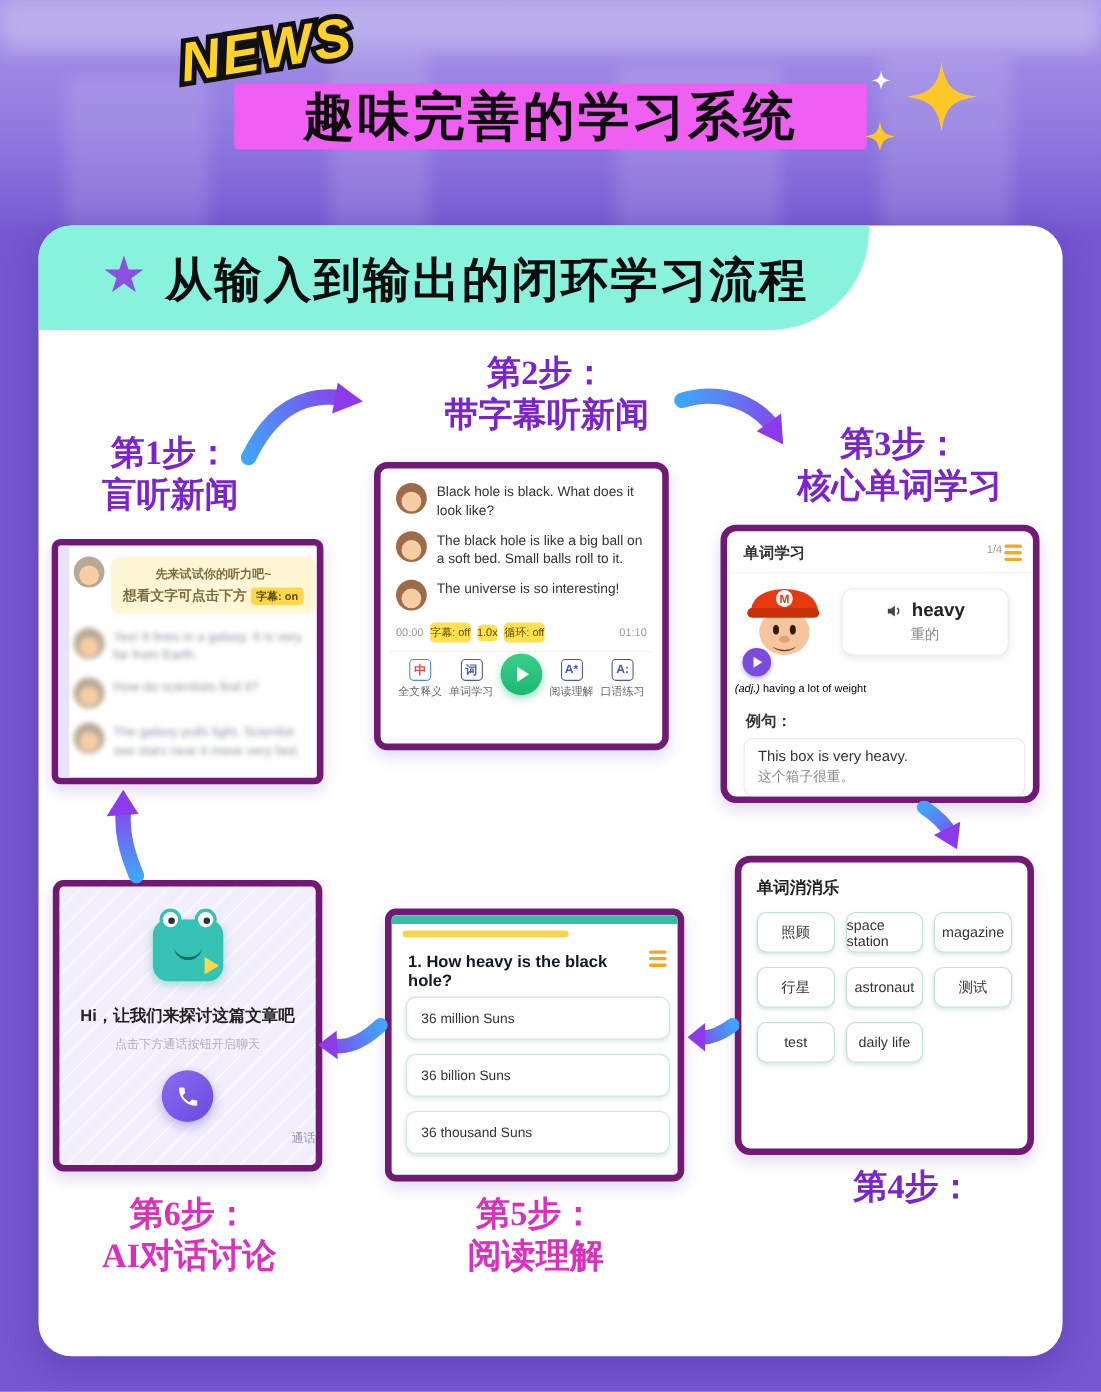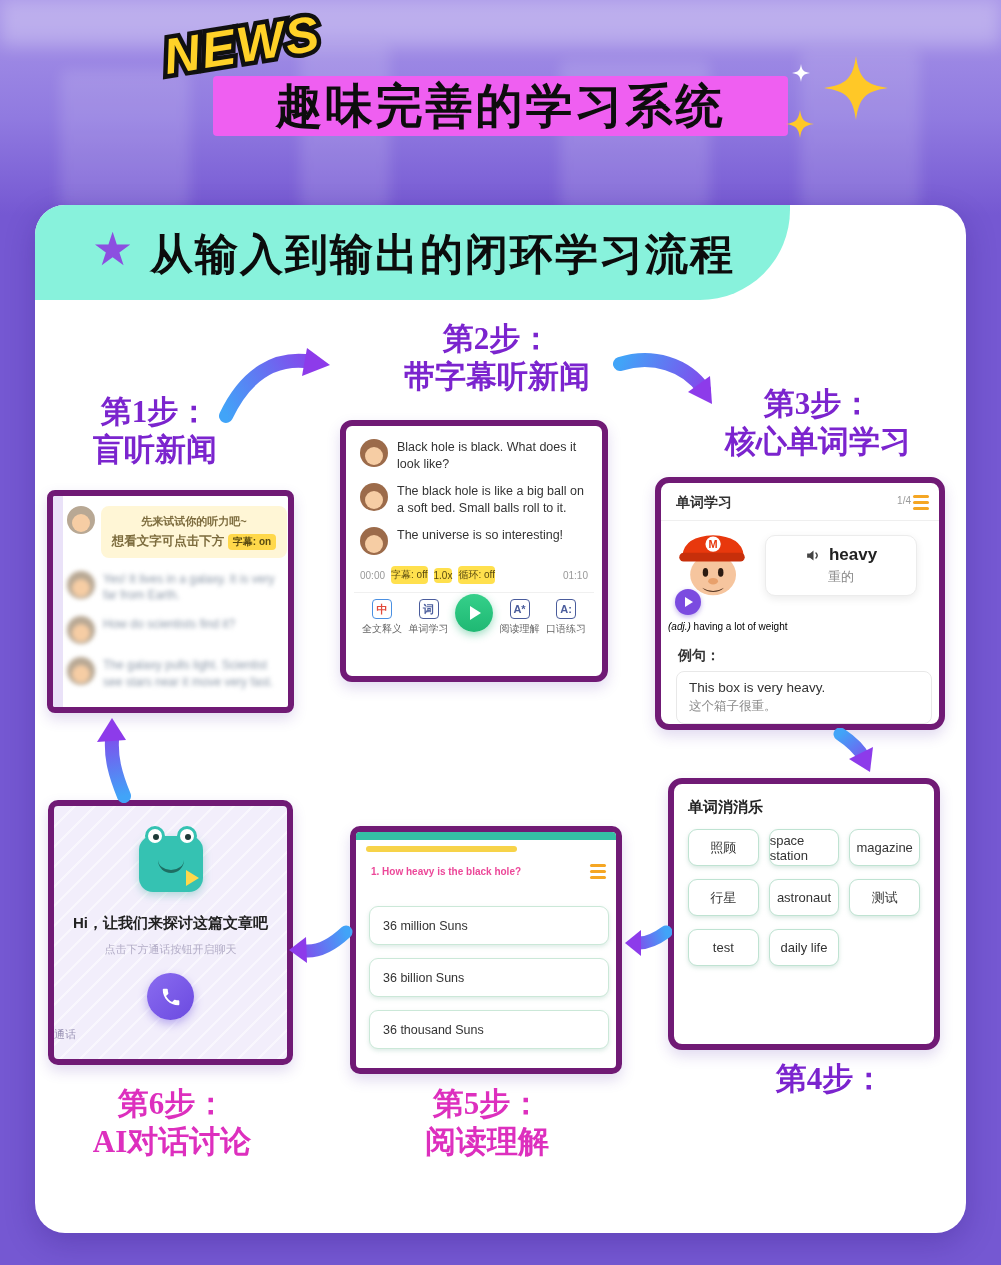--- a/index.html
+++ b/index.html
@@ -124,21 +124,21 @@
   .c4-grid { display:grid; grid-template-columns:1fr 1fr 1fr; gap:13px 10px; }
   .word-btn { height:37px; background:#fff; border:1.5px solid #BFE3D2; border-radius:9px;
               display:flex; align-items:center; justify-content:center; font-size:13px; color:#333;
               box-shadow:0 2px 4px rgba(140,190,170,.35); cursor:pointer; }
 
   
   .card5 { left:350px; top:826px; width:272px; height:248px; border-radius:10px; }
   .c5-bar1 { position:absolute; left:0; top:0; width:100%; height:8px; background:#35C0A5; }
   .c5-bar2 { position:absolute; left:10px; top:14px; width:58%; height:6px; background:#F7D349; border-radius:3px; }
   .c5-ham { position:absolute; right:10px; top:32px; }
-  .c5-question { position:absolute; left:15px; top:34px; width:215px; font-size:10px; font-weight:bold; color:#ec4899; }
+  .c5-question { position:absolute; left:15px; top:34px; width:215px; font-size:15px; font-weight:bold; color:#0f172a; }
   .c5-options { position:absolute; left:13px; top:74px; width:240px; display:flex; flex-direction:column; gap:13px; }
   .option { height:39px; background:#fff; border:1.5px solid #CBE8D8; border-radius:9px;
             display:flex; align-items:center; padding-left:13px; font-size:12.5px; color:#333;
             box-shadow:0 2px 4px rgba(140,190,170,.3); cursor:pointer; }
 
   
   .card6 { left:48px; top:800px; width:245px; height:265px; border-radius:10px;
            background:#F2EEFB; }
   .c6-lines { position:absolute; left:0; top:0; width:100%; height:100%;
               background:repeating-linear-gradient(135deg, rgba(255,255,255,.5) 0 2px, transparent 2px 14px); }
@@ -152,21 +152,21 @@
   .mouth { position:absolute; left:50%; top:24px; transform:translateX(-50%); width:26px; height:13px;
            border-bottom:3px solid #1E6E63; border-radius:0 0 20px 20px; }
   .frog-play { position:absolute; right:4px; bottom:6px; width:0; height:0;
                border-left:13px solid #FFD84A; border-top:8px solid transparent; border-bottom:8px solid transparent; }
   .c6-greet { margin:22px auto 0; width:200px; text-align:center; font-size:15px; color:#222; font-weight:bold; position:relative; }
   .c6-hint { margin:9px auto 0; text-align:center; font-size:11px; color:#B2ACC6; position:relative; }
   .call-btn { position:relative; width:47px; height:47px; border-radius:50%; margin:16px auto 0;
               background:linear-gradient(135deg,#8A6CF0,#6B4AE0);
               display:flex; align-items:center; justify-content:center; cursor:pointer;
               box-shadow:0 4px 10px rgba(100,70,220,.4); }
-  .c6-call-label { margin:7px auto 0; text-align:left; font-size:11px; color:#9a93b5; position:relative; }
+  .c6-call-label { margin:7px auto 0; text-align:right; font-size:11px; color:#9a93b5; position:relative; }
 
   
   .arrow { position:absolute; z-index:4; pointer-events:none; }
 </style>
 </head>
 <body>
 
 <div class="poster">
 
   <div class="bg-top">

